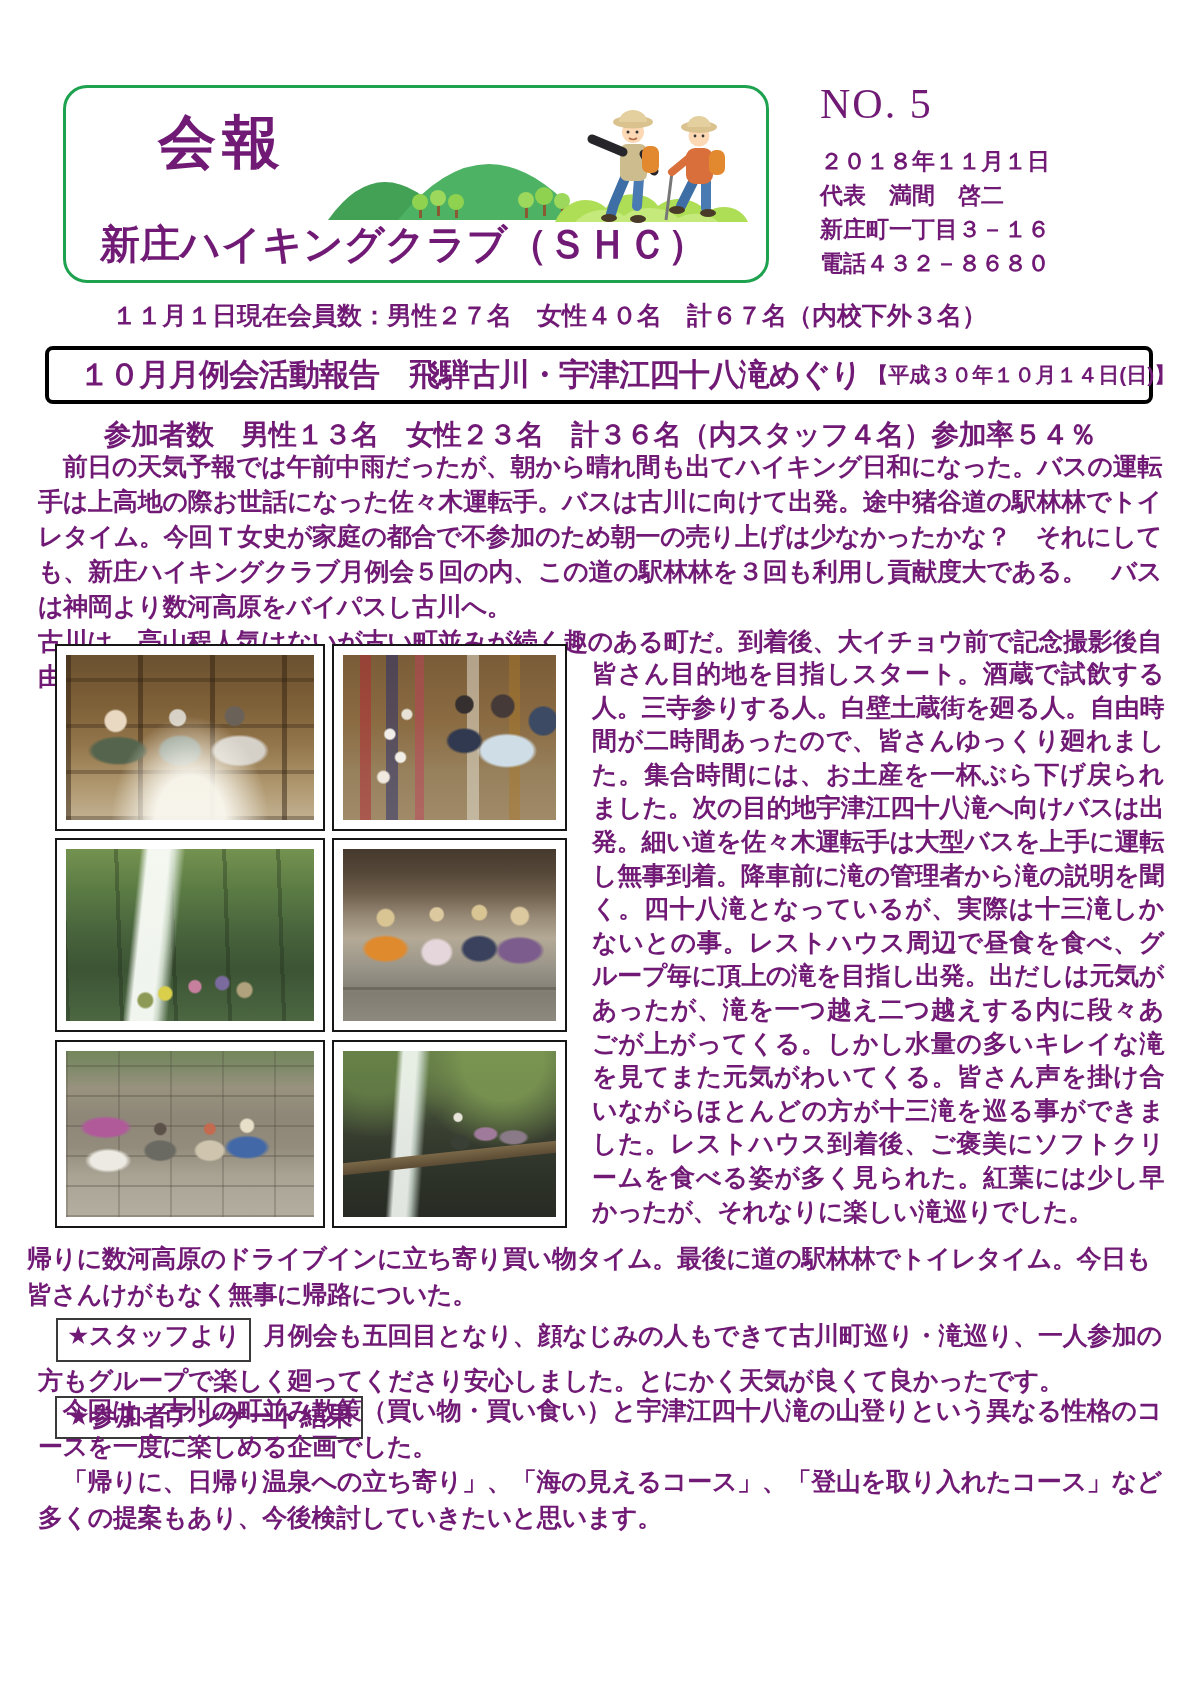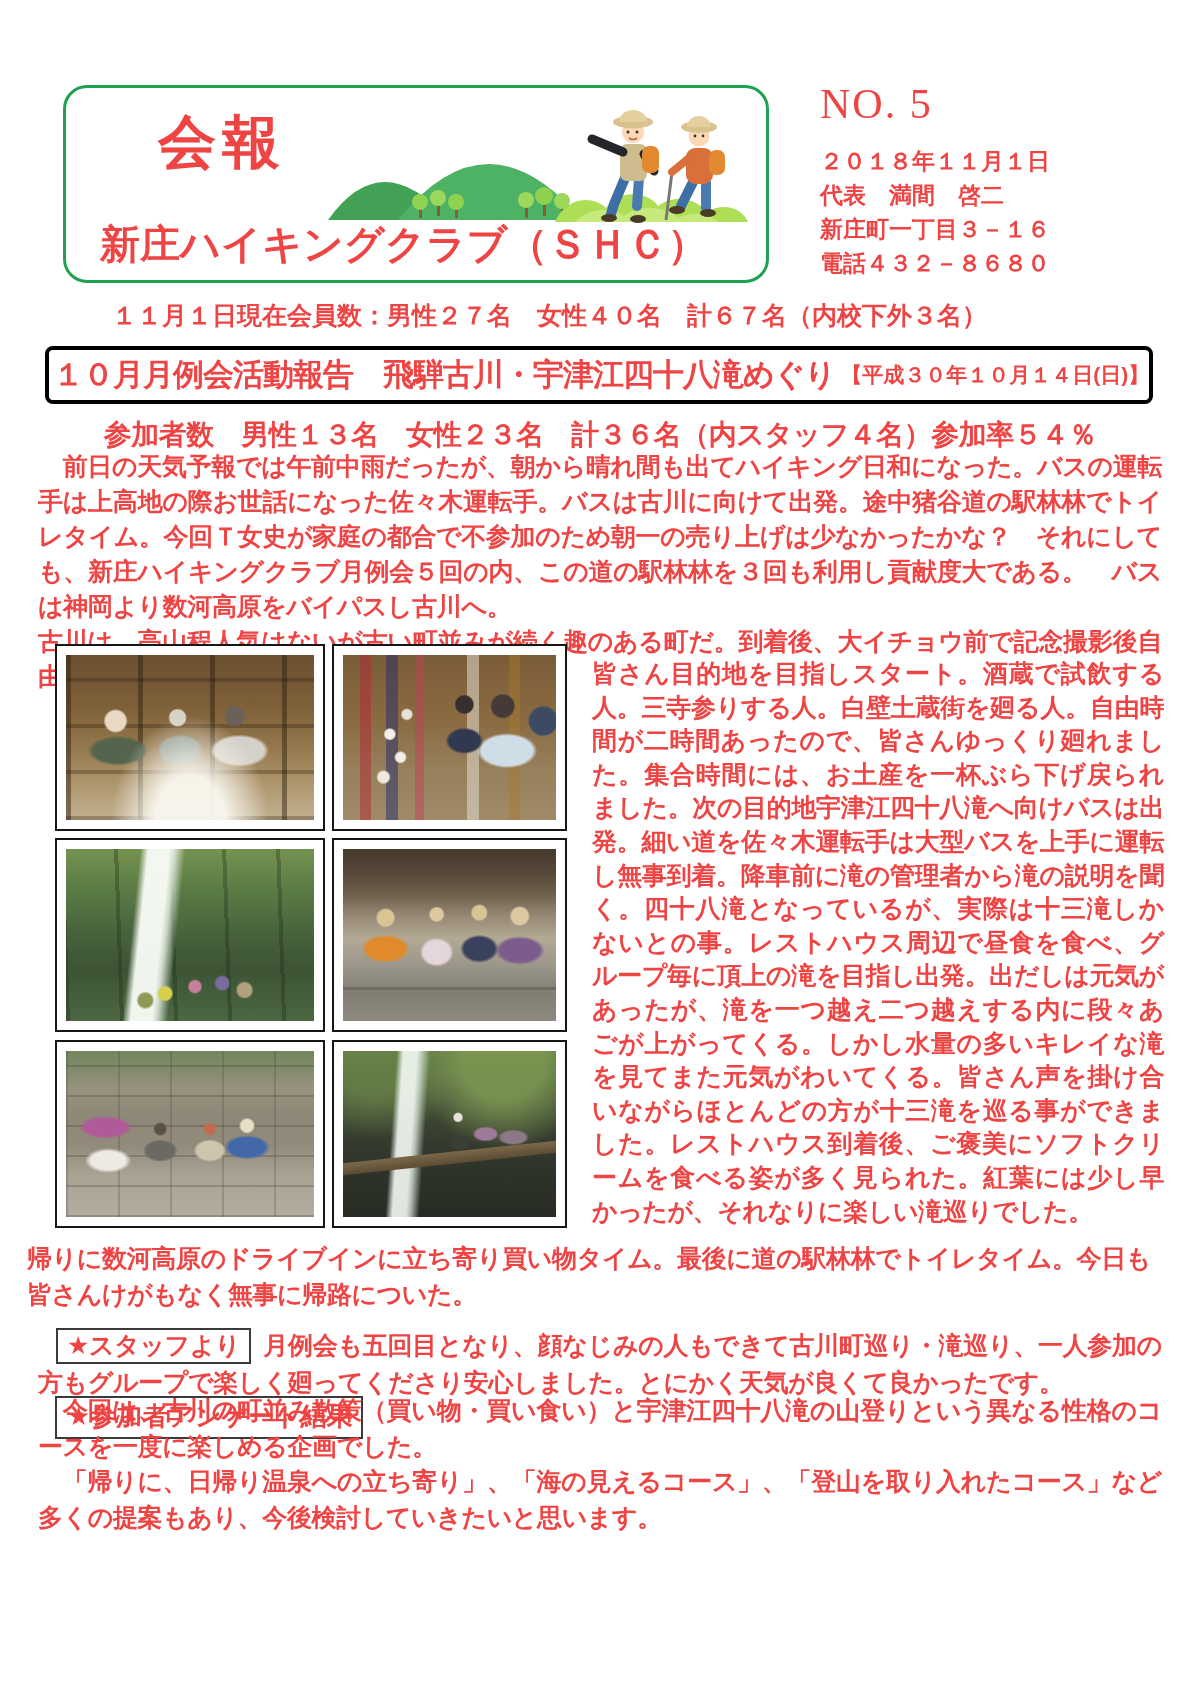--- a/index.html
+++ b/index.html
@@ -1,49 +1,49 @@
 <!DOCTYPE html>
 <html lang="ja"><head>
 <meta charset="utf-8">
 <style>
   html,body{margin:0;padding:0;background:#888;}
   .page{
     position:relative;width:1200px;height:1697px;margin:0 auto;background:#ffffff;
-    font-family:"Liberation Sans","DejaVu Sans",sans-serif;font-weight:bold;color:#ef4444;
+    font-family:"Liberation Sans","DejaVu Sans",sans-serif;font-weight:bold;color:#701a75;
     overflow:hidden;
   }
   
   .masthead{
     position:absolute;left:63px;top:85px;width:706px;height:198px;
     border:3px solid #1ea24f;border-radius:24px;background:#fff;box-sizing:border-box;
   }
   .masthead-small{position:absolute;left:92px;top:16px;font-size:58px;letter-spacing:6px;}
   .masthead-illustration{position:absolute;right:10px;top:4px;width:436px;height:140px;}
   .masthead-title{position:absolute;left:34px;bottom:8px;font-size:40px;letter-spacing:0px;white-space:nowrap;}
   
   .issue-block{position:absolute;left:820px;top:80px;width:350px;text-align:left;}
   .issue-no{font-family:"Liberation Serif","DejaVu Serif",serif;font-weight:normal;font-size:42px;letter-spacing:2px;margin-bottom:16px;}
   .issue-line{font-size:23px;line-height:34px;white-space:nowrap;}
   
   .member-line{position:absolute;left:112px;top:299px;font-size:25px;white-space:nowrap;}
   .report-banner{
     position:absolute;left:45px;top:346px;width:1108px;height:58px;box-sizing:border-box;
-    border:4px solid #000;border-radius:8px;display:flex;align-items:center;padding-left:4px;background:#fff;
+    border:4px solid #000;border-radius:8px;display:flex;align-items:center;padding-left:30px;background:#fff;
   }
   .report-banner .title{font-size:31px;letter-spacing:-1px;white-space:nowrap;}
   .report-banner .note{font-size:21px;margin-left:6px;white-space:nowrap;}
   .stats-line{position:absolute;left:0;top:416px;width:100%;text-align:center;font-size:28px;letter-spacing:-0.5px;}
   
   .para{font-size:25px;line-height:35px;letter-spacing:-0.4px;text-align:justify;}
   .intro{position:absolute;left:38px;top:449px;width:1124px;}
   .intro p{margin:0;}
   .right-column{position:absolute;left:592px;top:641px;width:572px;font-size:25px;line-height:33.6px;letter-spacing:-0.4px;text-align:justify;margin-top:16px;}
   .closing{position:absolute;left:27px;top:1240px;width:1124px;line-height:36px;}
   .staff{position:absolute;left:38px;top:1316px;width:1124px;line-height:37px;}
-  .boxed-label{display:inline-block;border:2px solid #3a3a3a;padding:0px 9px 2px 9px;margin:12px 12px 0 18px;line-height:30px;}
+  .boxed-label{display:inline-block;border:2px solid #3a3a3a;padding:0px 9px 10px 9px;margin:2px 12px 0 18px;line-height:30px;}
   .survey-heading{position:absolute;left:55px;top:1396px;display:inline-block;border:2px solid #3a3a3a;padding:1px 8px 3px 10px;font-size:26px;}
   .survey-body{position:absolute;left:38px;top:1393px;width:1124px;line-height:35.5px;}
   .survey-body p{margin:0;}
   
   .photo{position:absolute;background:#fff;border:2px solid #161616;box-sizing:border-box;padding:9px;}
   .photo-img{position:relative;width:100%;height:100%;overflow:hidden;}
   .p1{left:55px;top:644px;width:270px;height:187px;}
   .p2{left:332px;top:644px;width:235px;height:187px;}
   .p3{left:55px;top:838px;width:270px;height:194px;}
   .p4{left:332px;top:838px;width:235px;height:194px;}

